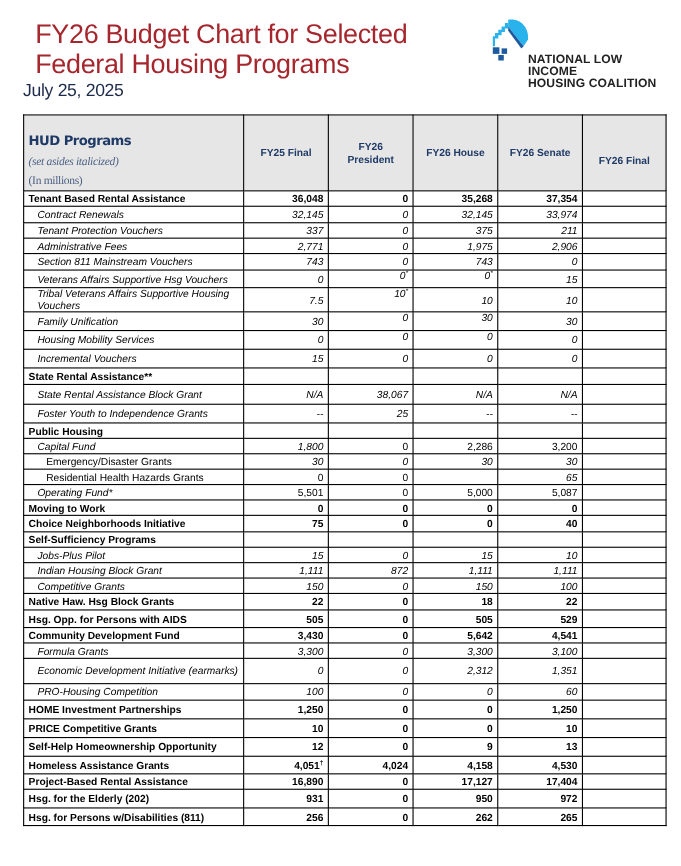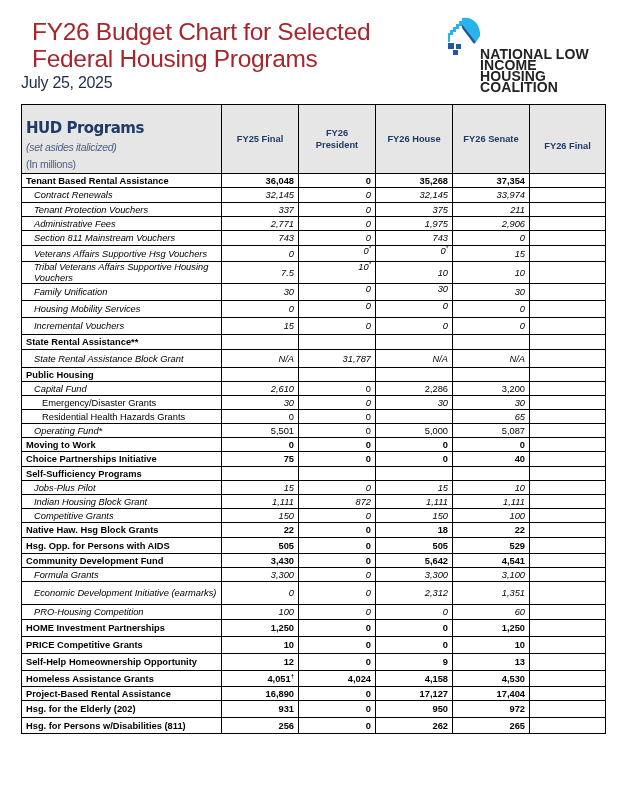--- a/index.html
+++ b/index.html
@@ -3,32 +3,32 @@
 <meta charset="utf-8">
 <style>
   html, body { margin: 0; padding: 0; background: #ffffff; }
   body { width: 619px; height: 787px; position: relative; overflow: hidden; font-family: "Liberation Sans", sans-serif; color: #000; }
 
   .title { position: absolute; left: 20px; top: 18px; color: #a6262d; font-size: 24.5px; line-height: 27px; letter-spacing: -0.3px; font-family: "Liberation Sans", sans-serif; margin-left: 12px; }
   .date { position: absolute; left: 21px; top: 74px; font-size: 16px; color: #1f2b4a; letter-spacing: -0.3px; }
 
   .logo { position: absolute; left: 446px; top: 16px; width: 160px; height: 56px; }
   .logo svg { position: absolute; left: 0; top: 0; }
-  .logo-text { position: absolute; left: 34px; top: 33px; font-size: 14px; font-weight: bold; color: #222; line-height: 11px; letter-spacing: 0.1px; }
+  .logo-text { position: absolute; left: 34px; top: 33px; font-size: 11px; font-weight: bold; color: #222; line-height: 11px; letter-spacing: 0.1px; }
 
   table.budget { position: absolute; left: 21px; top: 104px; border-collapse: collapse; table-layout: fixed; width: 584px; }
   table.budget td, table.budget th { border: 1px solid #000; padding: 0 4px; font-size: 9.3px; overflow: hidden; white-space: nowrap; }
   col.c-prog { width: 200px; }
   col.c-num { width: 77px; }
   col.c-final { width: 76px; }
 
   th { background: #e6e6e6; color: #1f3a66; font-weight: bold; text-align: center; vertical-align: middle; font-size: 9.6px; line-height: 12px; }
   th.hud { text-align: left; vertical-align: bottom; padding: 0 4px 2px 4px; font-weight: normal; }
-  .hud-title { color: #1f3a66; font-size: 15px; font-weight: bold; font-family: "DejaVu Sans", sans-serif; letter-spacing: -0.5px; line-height: 22px; display: block; }
-  .hud-sub { color: #4d6184; font-size: 10.5px; line-height: 17px; display: block; font-family: Liberation Sans, sans-serif; letter-spacing: -0.3px; }
+  .hud-title { color: #1f3a66; font-size: 12px; font-weight: bold; font-family: "DejaVu Sans", sans-serif; letter-spacing: -0.5px; line-height: 22px; display: block; }
+  .hud-sub { color: #4d6184; font-size: 10.5px; line-height: 17px; display: block; font-family: Liberation Serif, serif; letter-spacing: -0.3px; }
   .hud-sub.it { font-style: italic; }
   tr.hdr { height: 69px; }
 
   td.num { text-align: right; }
   td.name { text-align: left; }
   tr.b td { font-weight: bold; }
   tr.i td.name { font-style: italic; padding-left: 12px; }
   tr.i2 td.name { padding-left: 20px; }
   tr.wrap td.name { white-space: normal; line-height: 10.5px; }
   td.it { font-style: italic; }
@@ -176,36 +176,44 @@
         <td class="name">State Rental Assistance**</td>
         <td class="num "><span></span></td>
         <td class="num "><span></span></td>
         <td class="num "><span></span></td>
         <td class="num "><span></span></td>
         <td class="num "><span></span></td>
       </tr>
       <tr class="i h18">
         <td class="name">State Rental Assistance Block Grant</td>
         <td class="num it"><span>N/A</span></td>
-        <td class="num it"><span>31,787</span></td>
+        <td class="num it"><span>38,067</span></td>
         <td class="num it"><span>N/A</span></td>
         <td class="num it"><span>N/A</span></td>
         <td class="num "><span></span></td>
       </tr>
+      <tr class="i h17">
+        <td class="name">Foster Youth to Independence Grants</td>
+        <td class="num it"><span>--</span></td>
+        <td class="num it"><span>25</span></td>
+        <td class="num it"><span>--</span></td>
+        <td class="num it"><span>--</span></td>
+        <td class="num "><span></span></td>
+      </tr>
       <tr class="b h14">
         <td class="name">Public Housing</td>
         <td class="num "><span></span></td>
         <td class="num "><span></span></td>
         <td class="num "><span></span></td>
         <td class="num "><span></span></td>
         <td class="num "><span></span></td>
       </tr>
       <tr class="i h14">
         <td class="name">Capital Fund</td>
-        <td class="num it"><span>2,610</span></td>
+        <td class="num it"><span>1,800</span></td>
         <td class="num nb"><span>0</span></td>
         <td class="num nb"><span>2,286</span></td>
         <td class="num nb"><span>3,200</span></td>
         <td class="num "><span></span></td>
       </tr>
       <tr class="i2 h14">
         <td class="name">Emergency/Disaster Grants</td>
         <td class="num it"><span>30</span></td>
         <td class="num it"><span>0</span></td>
         <td class="num it"><span>30</span></td>
@@ -230,21 +238,21 @@
       </tr>
       <tr class="b h14">
         <td class="name">Moving to Work</td>
         <td class="num "><span>0</span></td>
         <td class="num "><span>0</span></td>
         <td class="num "><span>0</span></td>
         <td class="num "><span>0</span></td>
         <td class="num "><span></span></td>
       </tr>
       <tr class="b h15">
-        <td class="name">Choice Partnerships Initiative</td>
+        <td class="name">Choice Neighborhoods Initiative</td>
         <td class="num "><span>75</span></td>
         <td class="num "><span>0</span></td>
         <td class="num "><span>0</span></td>
         <td class="num "><span>40</span></td>
         <td class="num "><span></span></td>
       </tr>
       <tr class="b h14">
         <td class="name">Self-Sufficiency Programs</td>
         <td class="num "><span></span></td>
         <td class="num "><span></span></td>

